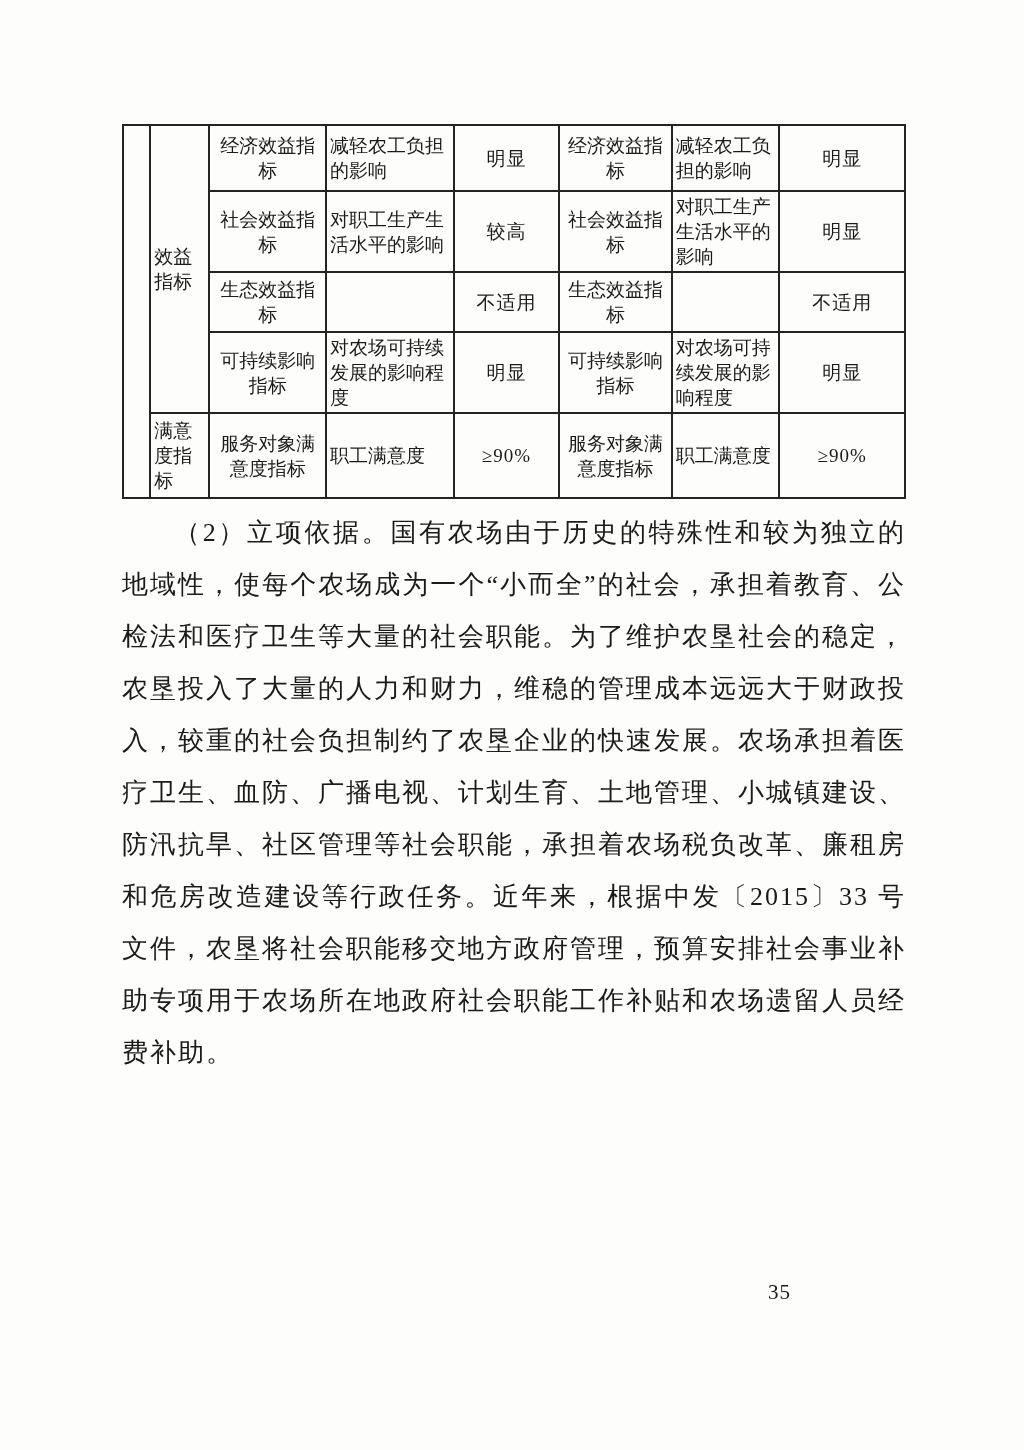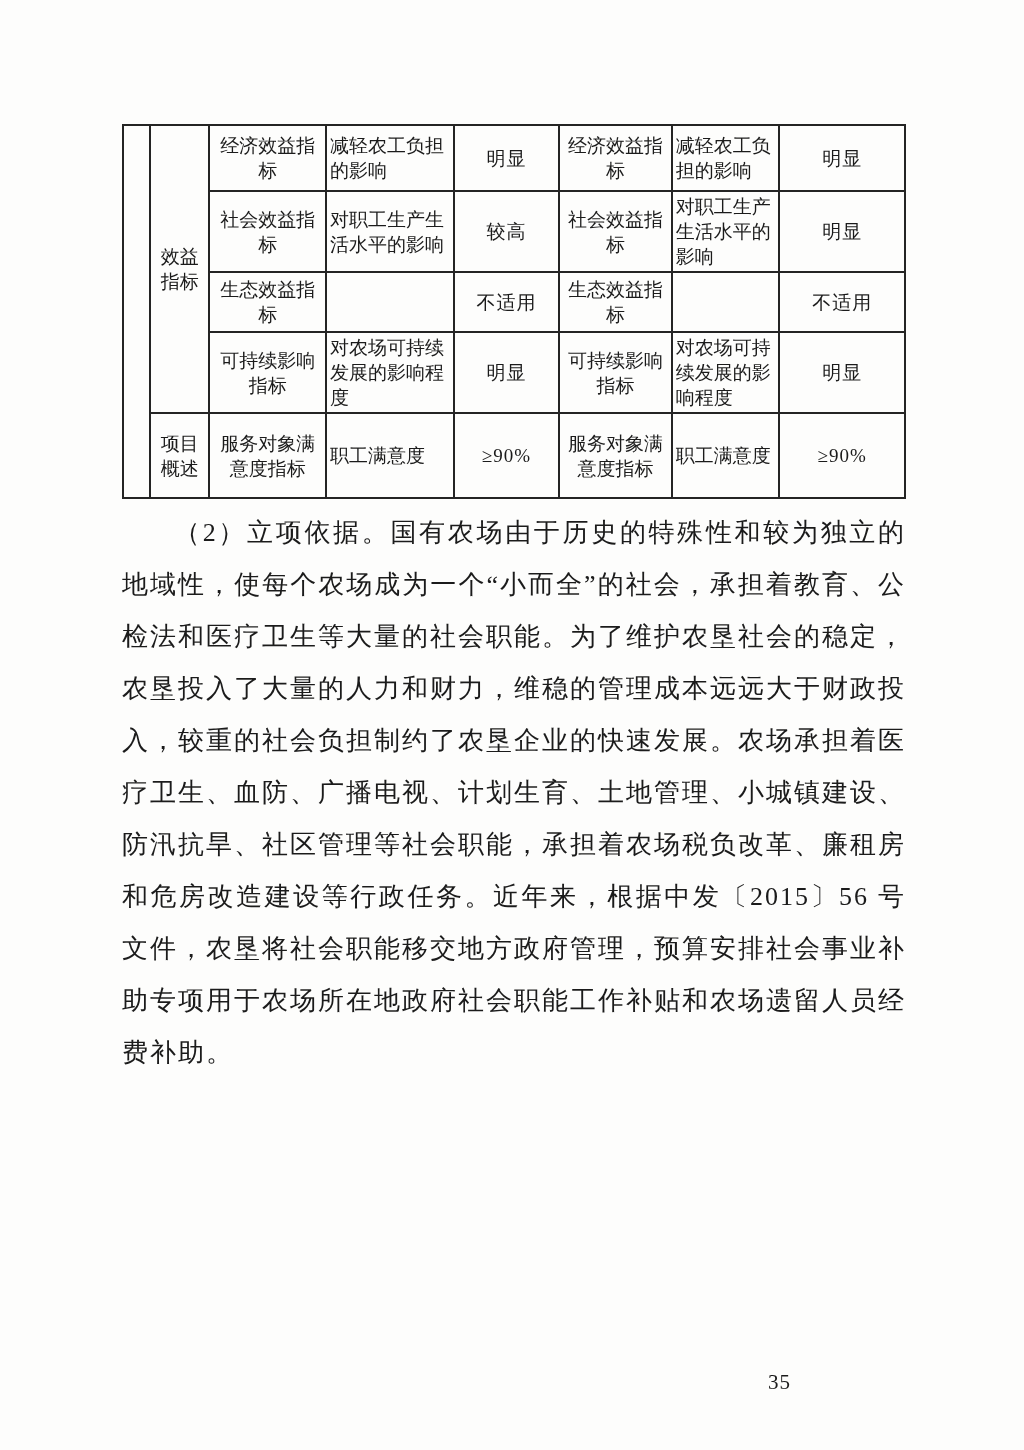--- a/index.html
+++ b/index.html
@@ -35,21 +35,21 @@
     vertical-align: middle;
     overflow: hidden;
     word-break: break-all;
   }
   table.eval tr:nth-child(1) td { height: 60px; }
   table.eval tr:nth-child(2) td { height: 74px; }
   table.eval tr:nth-child(3) td { height: 54px; }
   table.eval tr:nth-child(4) td { height: 71px; }
   table.eval tr:nth-child(5) td { height: 79px; }
   td.spacer { padding: 0; }
-  td.grp   { text-align: center; font-size: 20px; }
+  td.grp   { font-size: 20px; }
   td.name  { text-align: center; }
   td.desc  { text-align: left; }
   td.val   { text-align: center; font-size: 20px; letter-spacing: 1px; }
   
   .heading {
     margin: 17px 0 0 0;
     font-size: 27px;
     font-weight: bold;
     line-height: 46px;
     text-indent: 2.1em;
@@ -62,21 +62,21 @@
     line-height: 52px;
     letter-spacing: 2px;
     text-align: justify;
     text-justify: inter-ideograph;
     text-indent: 2em;
   }
   p.para:first-of-type { margin-top: 8px; }
   .page-number {
     position: absolute;
     left: 768px;
-    top: 1370px;
+    top: 1280px;
     font-size: 21px;
     letter-spacing: 1px;
   }
 </style>
 </head>
 <body>
 
 <div class="content">
 
   <table class="eval">
@@ -119,29 +119,29 @@
       </tr>
       <tr>
         <td class="name">可持续影响指标</td>
         <td class="desc">对农场可持续发展的影响程度</td>
         <td class="val">明显</td>
         <td class="name">可持续影响指标</td>
         <td class="desc">对农场可持续发展的影响程度</td>
         <td class="val">明显</td>
       </tr>
       <tr>
-        <td class="grp">项目概述</td>
+        <td class="grp">满意度指标</td>
         <td class="name">服务对象满意度指标</td>
         <td class="desc">职工满意度</td>
         <td class="val">≥90%</td>
         <td class="name">服务对象满意度指标</td>
         <td class="desc">职工满意度</td>
         <td class="val">≥90%</td>
       </tr>
     </tbody>
   </table>
 
 
-  <p class="para">（2）立项依据。国有农场由于历史的特殊性和较为独立的地域性，使每个农场成为一个“小而全”的社会，承担着教育、公检法和医疗卫生等大量的社会职能。为了维护农垦社会的稳定，农垦投入了大量的人力和财力，维稳的管理成本远远大于财政投入，较重的社会负担制约了农垦企业的快速发展。农场承担着医疗卫生、血防、广播电视、计划生育、土地管理、小城镇建设、防汛抗旱、社区管理等社会职能，承担着农场税负改革、廉租房和危房改造建设等行政任务。近年来，根据中发〔2015〕56 号文件，农垦将社会职能移交地方政府管理，预算安排社会事业补助专项用于农场所在地政府社会职能工作补贴和农场遗留人员经费补助。</p>
+  <p class="para">（2）立项依据。国有农场由于历史的特殊性和较为独立的地域性，使每个农场成为一个“小而全”的社会，承担着教育、公检法和医疗卫生等大量的社会职能。为了维护农垦社会的稳定，农垦投入了大量的人力和财力，维稳的管理成本远远大于财政投入，较重的社会负担制约了农垦企业的快速发展。农场承担着医疗卫生、血防、广播电视、计划生育、土地管理、小城镇建设、防汛抗旱、社区管理等社会职能，承担着农场税负改革、廉租房和危房改造建设等行政任务。近年来，根据中发〔2015〕33 号文件，农垦将社会职能移交地方政府管理，预算安排社会事业补助专项用于农场所在地政府社会职能工作补贴和农场遗留人员经费补助。</p>
 
 </div>
 
 <div class="page-number">35</div>
 
 </body></html>

